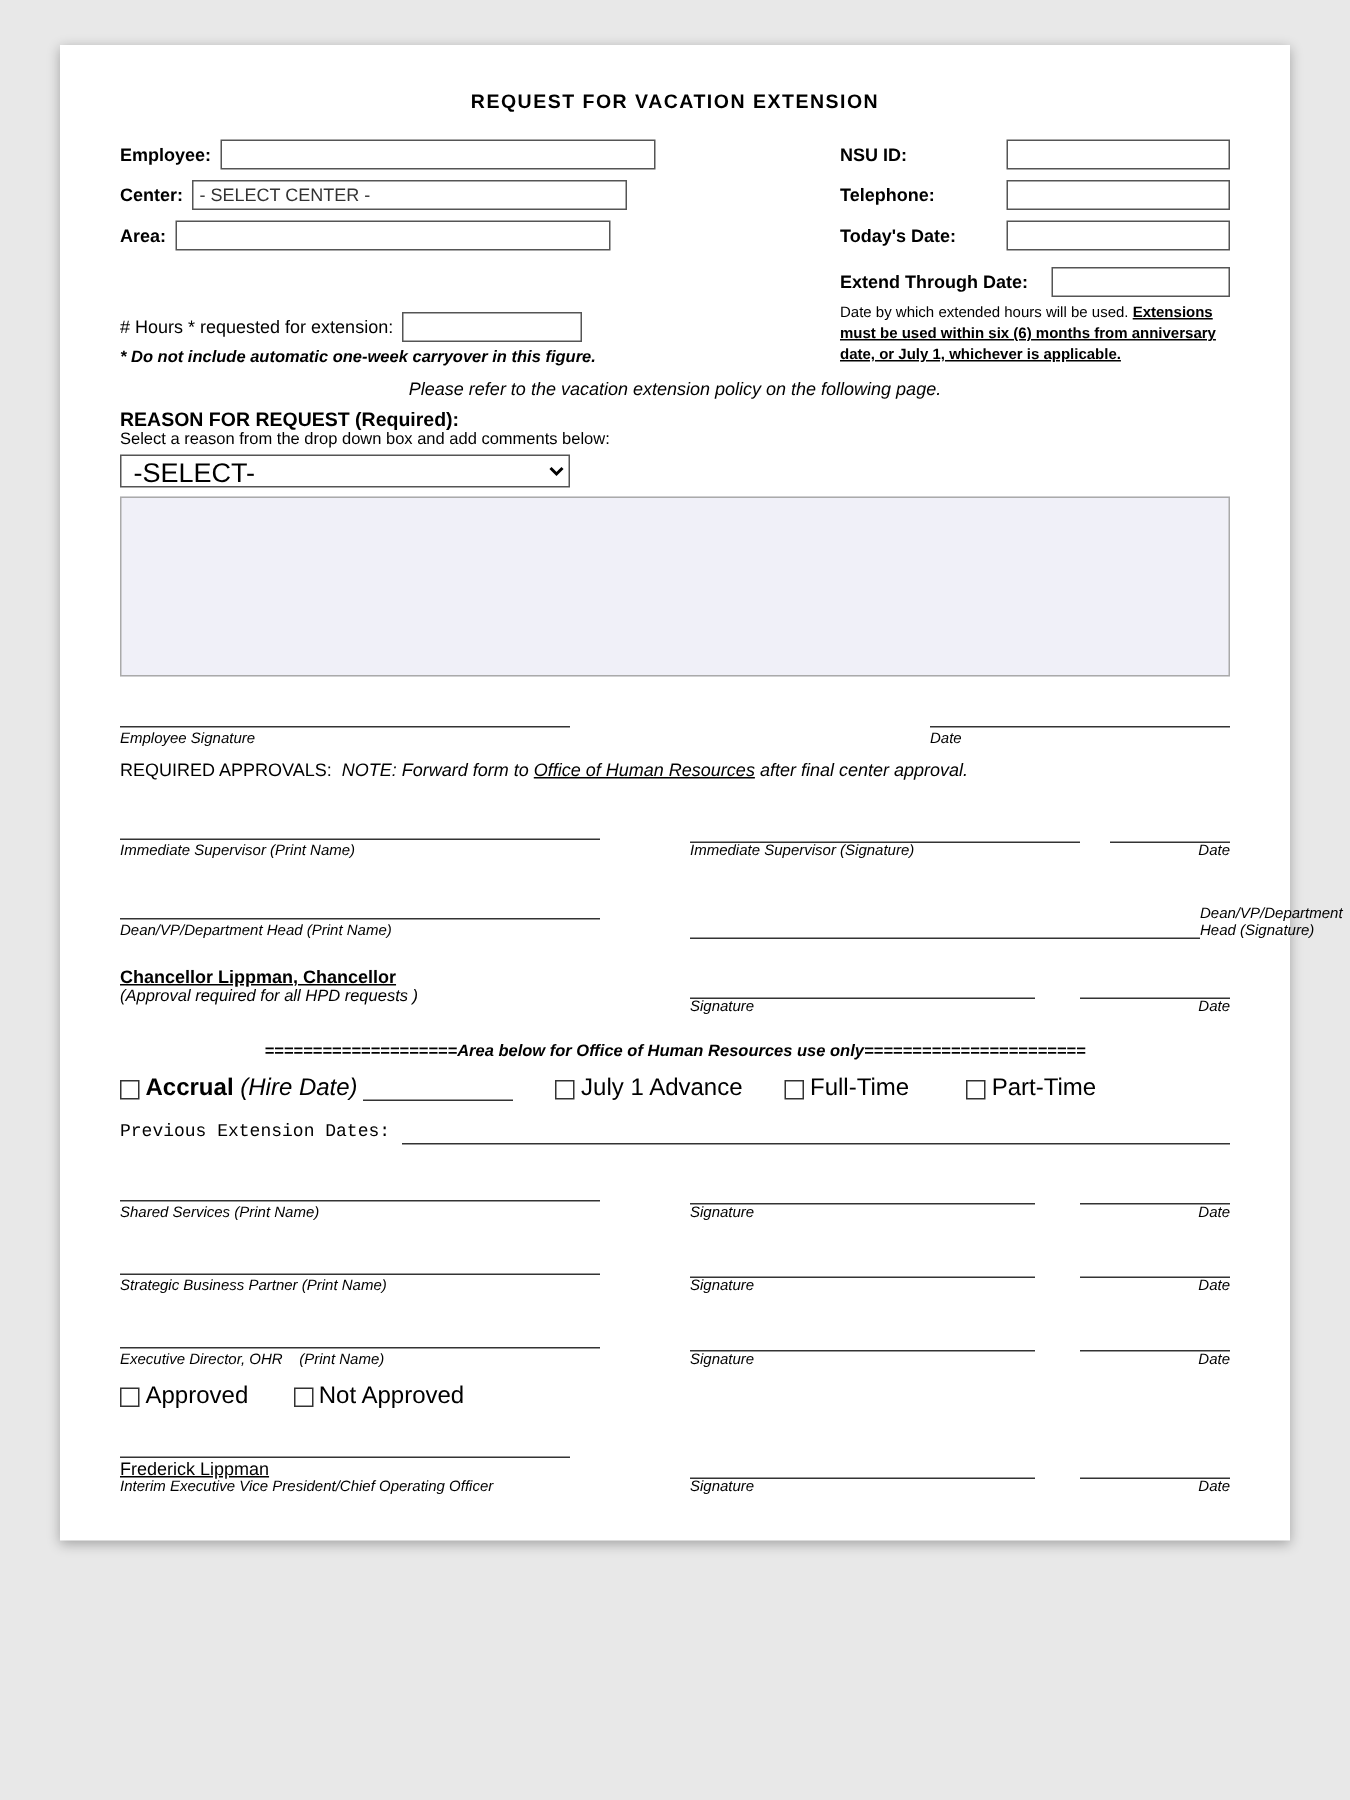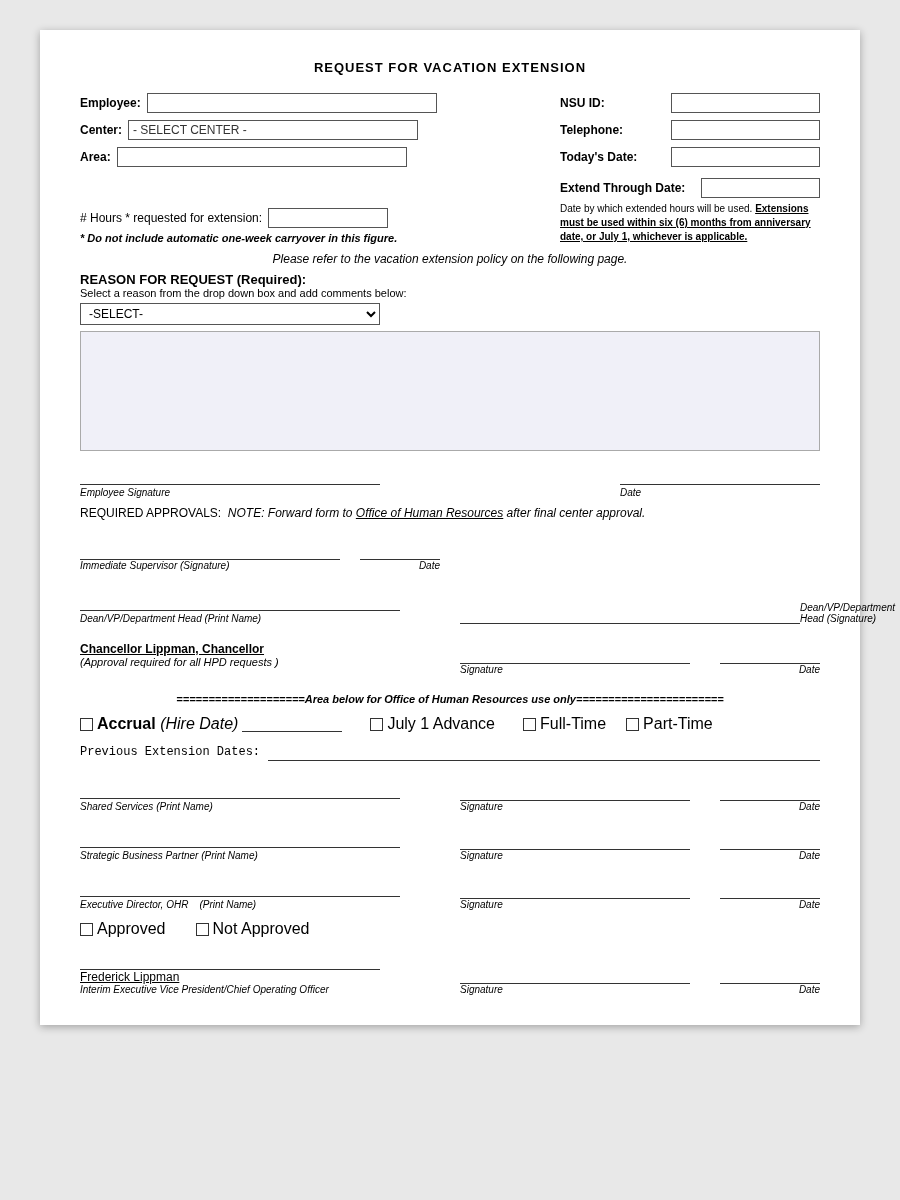--- a/index.html
+++ b/index.html
@@ -95,21 +95,21 @@
       display: flex;
       align-items: center;
       gap: 8px;
     }
     .select-box {
       border: 1px solid #555;
       height: 22px;
       width: 300px;
       background: #fff;
       padding: 0 4px;
-      font-size: 12px;
+      font-size: 18px;
     }
 
     .comments-box {
       border: 1px solid #aaa;
       width: 100%;
       height: 120px;
       background: #f0f0f8;
       margin-bottom: 12px;
     }
 
@@ -330,20 +330,24 @@
       <div class="sig-line-short"></div>
       <span class="sig-label">Date</span>
     </div>
   </div>
 
   <div class="required-note">
     <b>REQUIRED APPROVALS:</b> &nbsp;<i><b>NOTE:  Forward form to</b> <u><b>Office of Human Resources</b></u> <b>after final center approval.</b></i>
   </div>
 
   <div class="approval-row">
+    <div class="approval-left">
+      <div class="approval-line"></div>
+      <span class="sig-label">Immediate Supervisor (Print Name)</span>
+    </div>
     <div style="display:flex; flex-direction:column; width:360px;">
       <div style="display:flex; justify-content:space-between; align-items:flex-end;">
         <div style="width:260px; border-bottom:1px solid #333; height:22px;"></div>
         <div style="width:80px; border-bottom:1px solid #333; height:22px;"></div>
       </div>
       <div style="display:flex; justify-content:space-between;">
         <span class="sig-label">Immediate Supervisor (Signature)</span>
         <span class="sig-label" style="margin-left:8px;">Date</span>
       </div>
     </div>
@@ -394,21 +398,21 @@
       <span class="accrual-line"></span>
     </div>
     <div class="checkbox-item" style="margin-left:10px;">
       <div class="checkbox"></div>
       <span>July 1 Advance</span>
     </div>
     <div class="checkbox-item" style="margin-left:10px;">
       <div class="checkbox"></div>
       <span>Full-Time</span>
     </div>
-    <div class="checkbox-item" style="margin-left:2px;">
+    <div class="checkbox-item" style="margin-left:20px;">
       <div class="checkbox"></div>
       <span>Part-Time</span>
     </div>
   </div>
 
   <div class="prev-ext-row">
     <span style="white-space:nowrap;font-size:12px;font-family:Liberation Mono, monospace;">Previous Extension Dates:</span>
     <div class="prev-ext-line"></div>
   </div>
 

